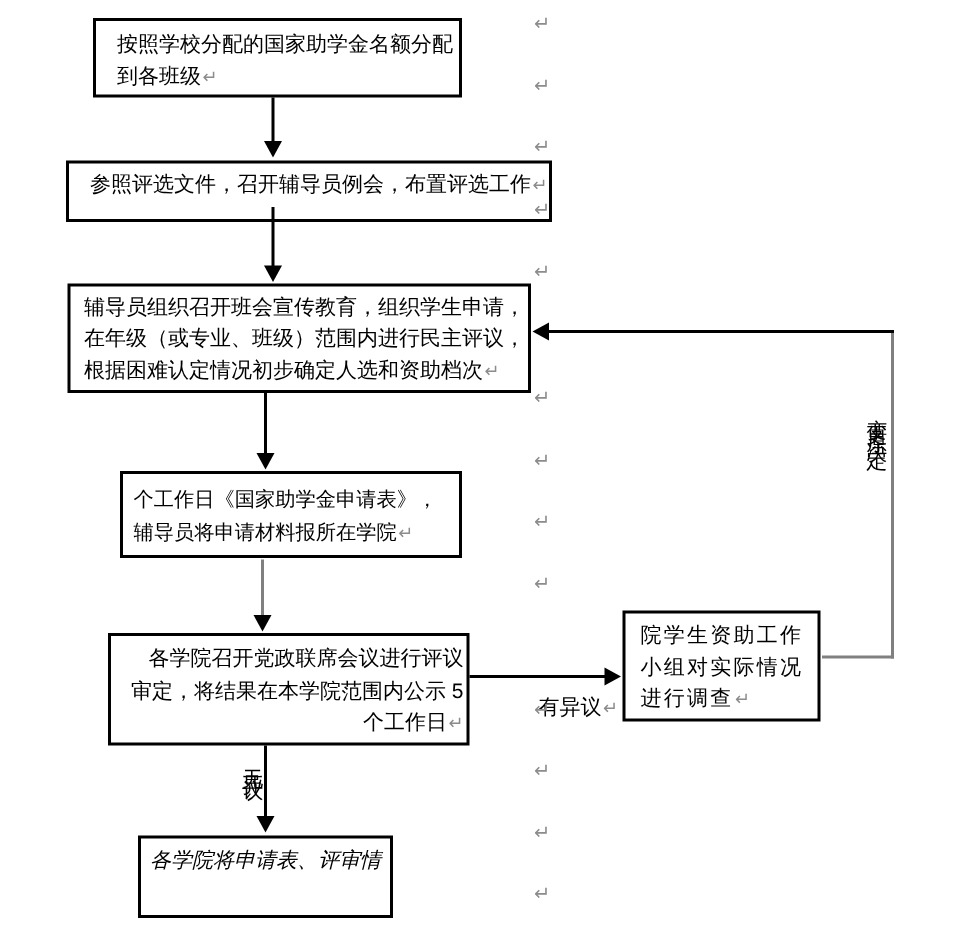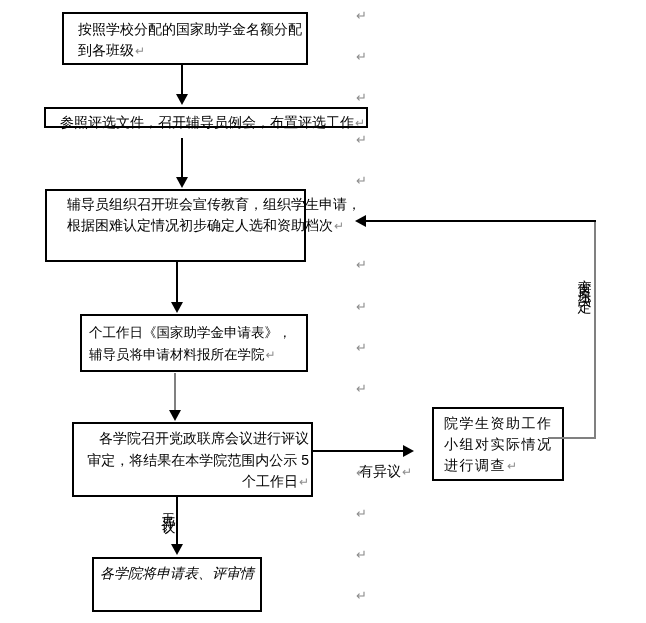--- a/index.html
+++ b/index.html
@@ -41,31 +41,32 @@
 <div class="box" style="left:62px;top:12px;width:246px;height:53px;padding:5px 16px 0 14px;">
   <div class="bl">按照学校分配的国家助学金名额分配</div>
   <div class="bl">
     <span>到各班级</span><span class="ret">↵</span>
   </div>
 </div>
 
 <div class="vline" style="left:181px;top:65px;height:30px;"></div>
 <div class="ah-down" style="left:176px;top:94px;"></div>
 
-<div class="box" style="left:44px;top:107px;width:324px;height:21px;padding:3px 2px 0 14px;">
+<div class="box" style="left:44px;top:107px;width:324px;height:41px;padding:3px 2px 0 14px;">
   <div class="bl">
     <span>参照评选文件，召开辅导员例会，布置评选工作</span><span class="ret">↵</span>
   </div>
 </div>
 
 <div class="vline" style="left:181px;top:138px;height:40px;"></div>
 <div class="ah-down" style="left:176px;top:177px;"></div>
 
-<div class="box" style="left:45px;top:189px;width:261px;height:73px;padding:3px 2px 0 20px;text-align:center;">
+<div class="box" style="left:45px;top:189px;width:309px;height:73px;padding:3px 2px 0 9px;">
   <div class="bl">辅导员组织召开班会宣传教育，组织学生申请，</div>
+  <div class="bl">在年级（或专业、班级）范围内进行民主评议，</div>
   <div class="bl">
     <span>根据困难认定情况初步确定人选和资助档次</span><span class="ret">↵</span>
   </div>
 </div>
 
 <div class="vline" style="left:176px;top:262px;height:41px;"></div>
 <div class="ah-down" style="left:171px;top:302px;"></div>
 
 <div class="box" style="left:80px;top:314px;width:228px;height:58px;padding:6px 0 0 7px;font-size:13.5px;line-height:22px;">
   <div class="bl">个工作日《国家助学金申请表》，</div>
@@ -84,21 +85,21 @@
     <span>个工作日</span><span class="ret">↵</span>
   </div>
 </div>
 
 <div class="hlabel" style="left:359px;top:424px;margin-top:39px;">
   <span>有异议</span><span class="ret">↵</span>
 </div>
 <div class="hline" style="left:313px;top:450px;width:91px;"></div>
 <div class="ah-right" style="left:403px;top:445px;"></div>
 
-<div class="box" style="left:432px;top:407px;width:132px;height:74px;padding:4px 0 16px 10px;letter-spacing:1.5px;">
+<div class="box" style="left:415px;top:407px;width:132px;height:74px;padding:4px 0 16px 10px;letter-spacing:1.5px;">
   <div class="bl">院学生资助工作</div>
   <div class="bl">小组对实际情况</div>
   <div class="bl">
     <span>进行调查</span><span class="ret" style="letter-spacing:0;">↵</span>
   </div>
 </div>
 
 <div class="hline gray" style="left:548px;top:437px;width:48px;"></div>
 <div class="vline gray" style="left:594px;top:220px;height:219px;"></div>
 <div class="hline" style="left:360px;top:220px;width:236px;"></div>

